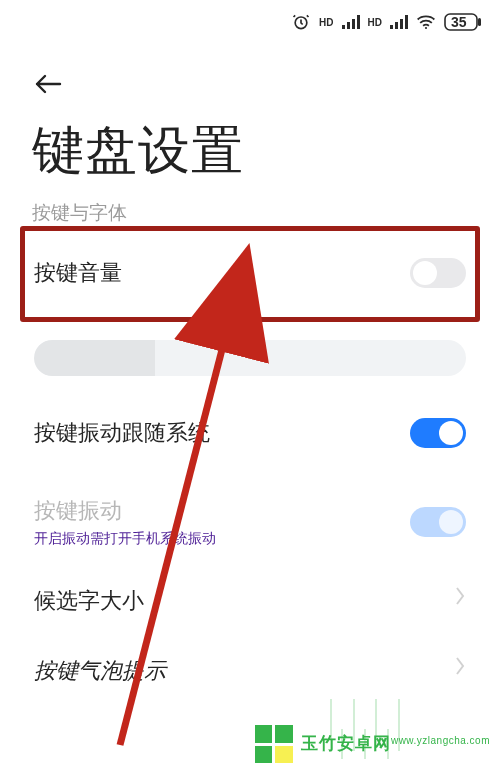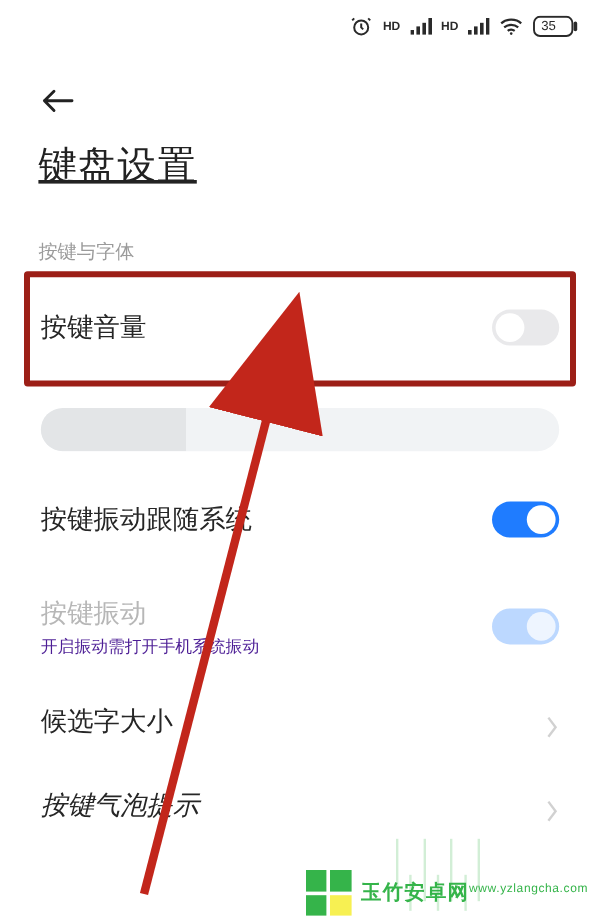--- a/index.html
+++ b/index.html
@@ -4,36 +4,36 @@
 <style>
   * { margin: 0; padding: 0; box-sizing: border-box; }
   html, body { width: 500px; height: 769px; font-family: "PingFang SC","Helvetica Neue",Arial,sans-serif; background: #ffffff; overflow: hidden; }
   .screen { position: relative; width: 500px; height: 769px; background: #fff; }
 
   
   .status-bar { position: absolute; top: 0; left: 0; right: 0; height: 44px; display: flex; justify-content: flex-end; align-items: center; padding: 0 18px; gap: 8px; color: #2a2a2a; }
   .status-bar svg { display:block }
   .sb-hd { font-size: 10px; font-weight: 700; color:#2a2a2a }
   .battery-wrap { position:relative; display:flex; align-items:center; }
-  .battery-pct { position:absolute; left:7px; font-size:11px; font-weight:400; color:#2a2a2a }
+  .battery-pct { position:absolute; left:7px; font-size:14px; font-weight:700; color:#2a2a2a }
 
   
   .back { position: absolute; top: 68px; left: 32px; width: 32px; height: 32px; display:flex; align-items:center; justify-content:center; }
 
   
-  .title { position: absolute; top: 116px; left: 32px; font-size: 32px; font-weight: 400; color: #222; letter-spacing: 1px; text-decoration: underline; }
-
-  
-  .section-label { position:absolute; top: 200px; left: 32px; font-size: 16px; color:#9b9b9b; }
+  .title { position: absolute; top: 116px; left: 32px; font-size: 52px; font-weight: 400; color: #222; letter-spacing: 1px; }
+
+  
+  .section-label { position:absolute; top: 200px; left: 32px; font-size: 19px; color:#9b9b9b; }
 
   
   .hl { position:absolute; left: 20px; top: 226px; width: 460px; height: 96px; border: 5px solid #9c1f17; border-radius: 3px; pointer-events:none; }
 
   
-  .row { position:absolute; left: 34px; right: 34px; display:flex; align-items:flex-end; justify-content:space-between; }
+  .row { position:absolute; left: 34px; right: 34px; display:flex; align-items:flex-start; justify-content:space-between; }
   .row .label { font-size: 22px; color:#262626; }
   .row.disabled .label { color:#b7b7b7; }
   .row .sub { font-size: 14px; color:#4c1d95; margin-top:4px; }
   .row .left { display:flex; flex-direction:column; }
 
   .row.volume { top: 258px; }
   .row.vibfollow { top: 418px; }
   .row.vib { top: 496px; align-items:center; }
   .row.fontsize { top: 586px; }
   .row.bubble { top: 656px; font-style: italic; }

